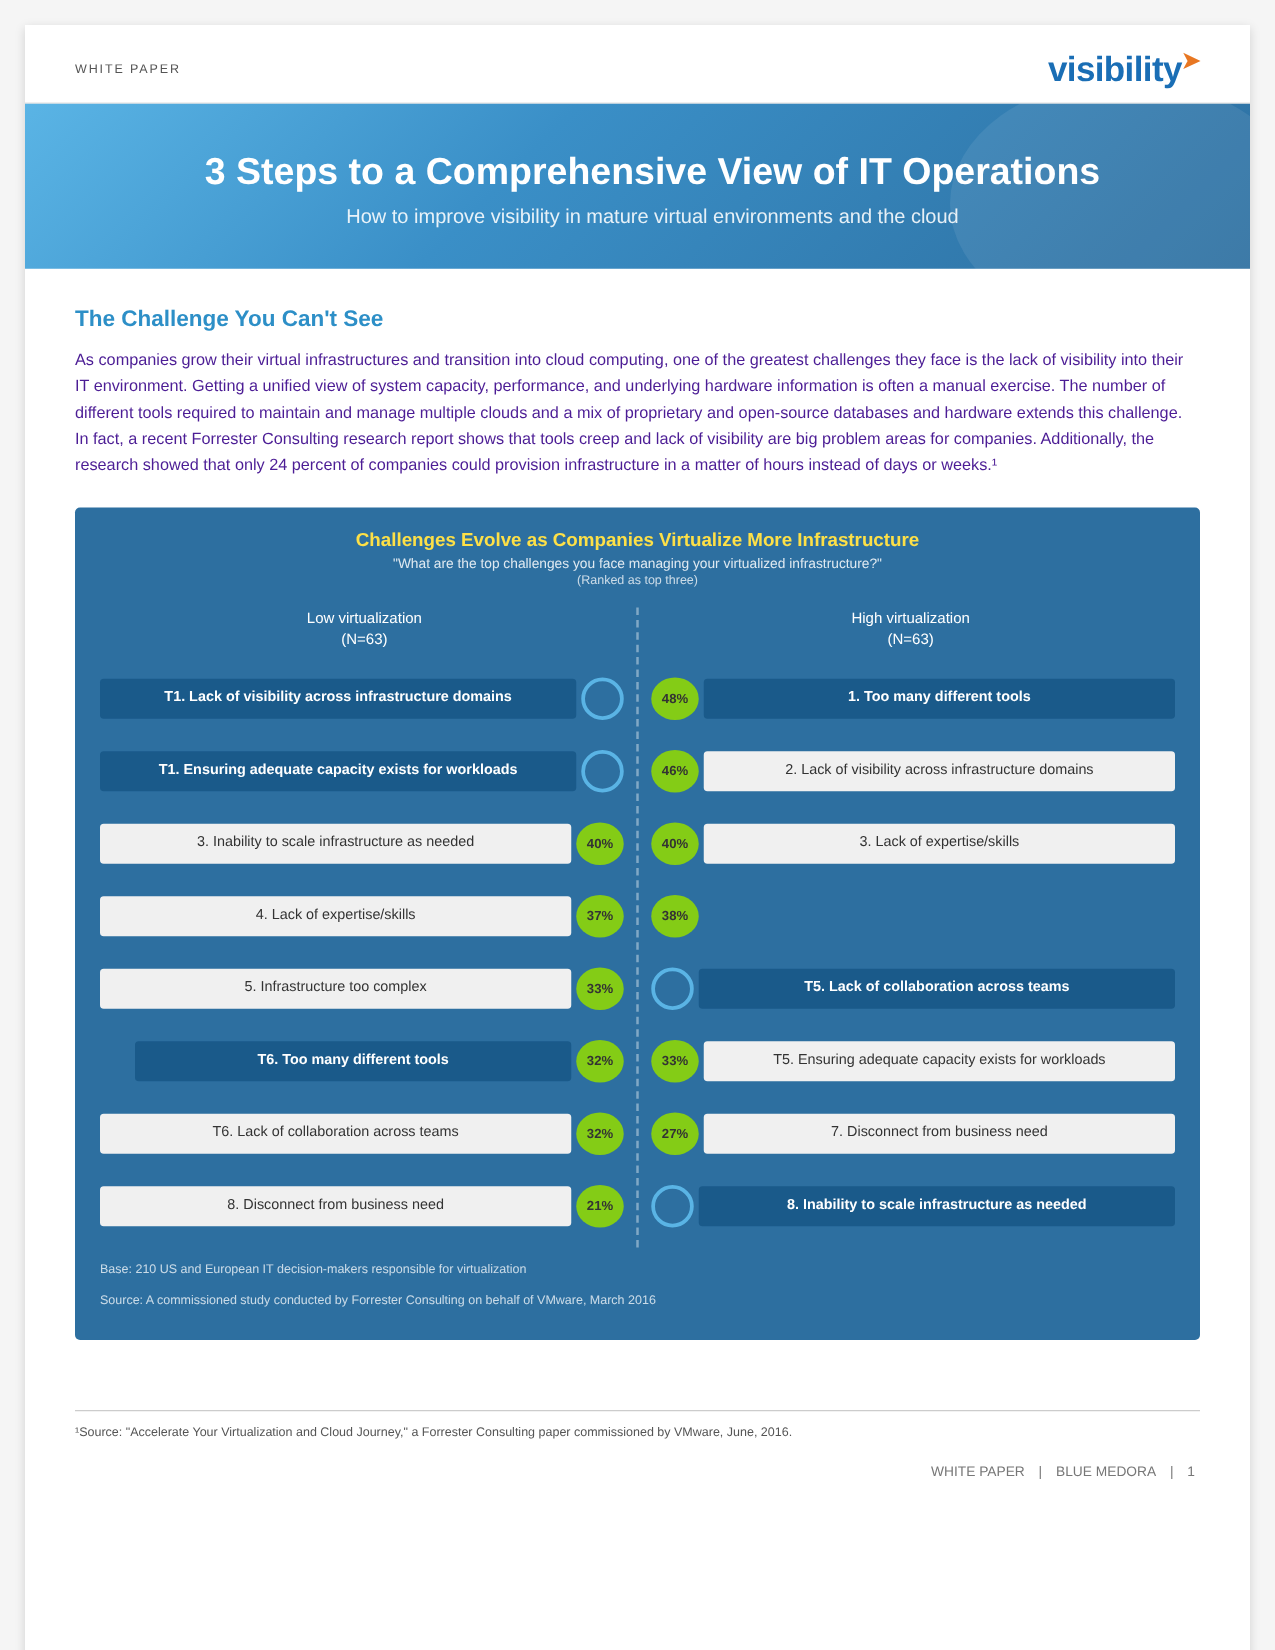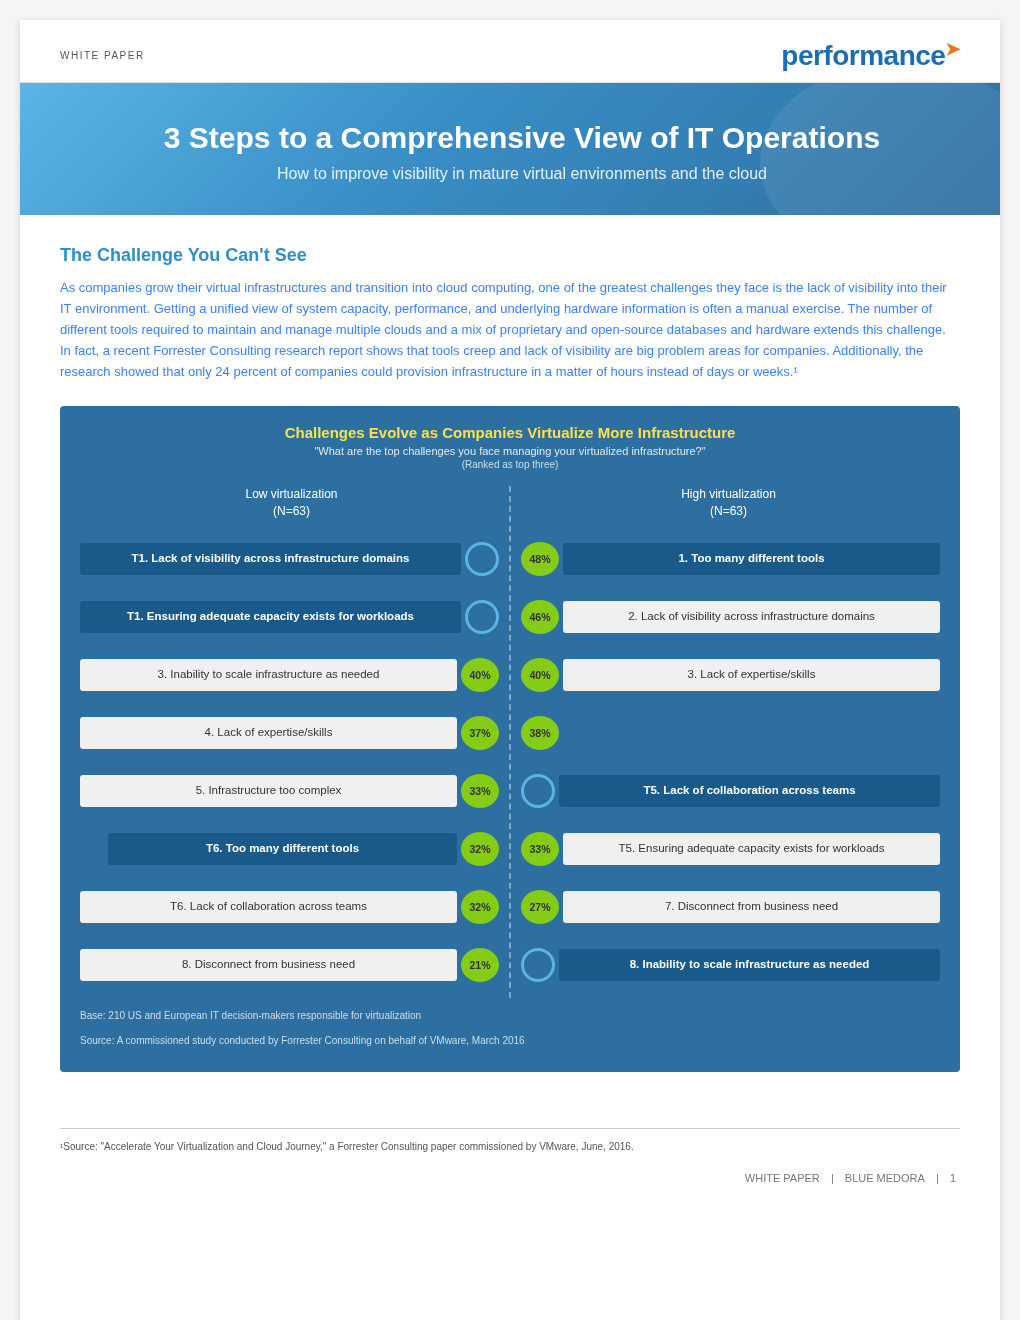--- a/index.html
+++ b/index.html
@@ -71,21 +71,21 @@
       padding: 30px 40px 20px 40px;
     }
     .section-title {
       color: #2d8fc7;
       font-size: 18px;
       font-weight: 700;
       margin-bottom: 12px;
     }
     .body-text {
       font-size: 13px;
-      color: #3b82f6;
+      color: #4c1d95;
       line-height: 1.6;
     }
     
     .chart-container {
       background: #2d6fa0;
       border-radius: 4px;
       margin: 24px 0 20px 0;
       padding: 18px 20px 24px 20px;
     }
     .chart-title {
@@ -213,21 +213,21 @@
   </style>
 </head>
 <body>
 
 <div class="page">
 
   <div class="top-bar">
     <span class="white-paper-label">WHITE PAPER</span>
     <div>
       <span class="logo">
-        <span>performance</span><span style="color:#e87722;font-size:18px;vertical-align:super;">➤</span>
+        <span>visibility</span><span style="color:#e87722;font-size:18px;vertical-align:super;">➤</span>
       </span>
     </div>
   </div>
 
   <div class="hero">
     <h1>3 Steps to a Comprehensive View of IT Operations</h1>
     <h2>How to improve visibility in mature virtual environments and the cloud</h2>
   </div>
 
   <div class="content">

